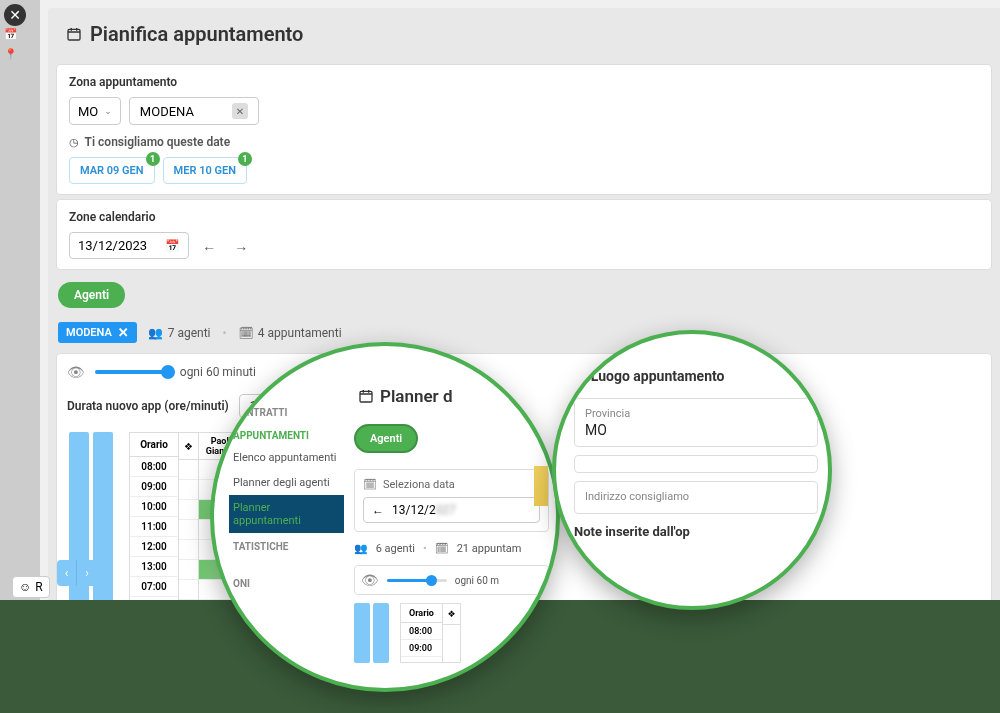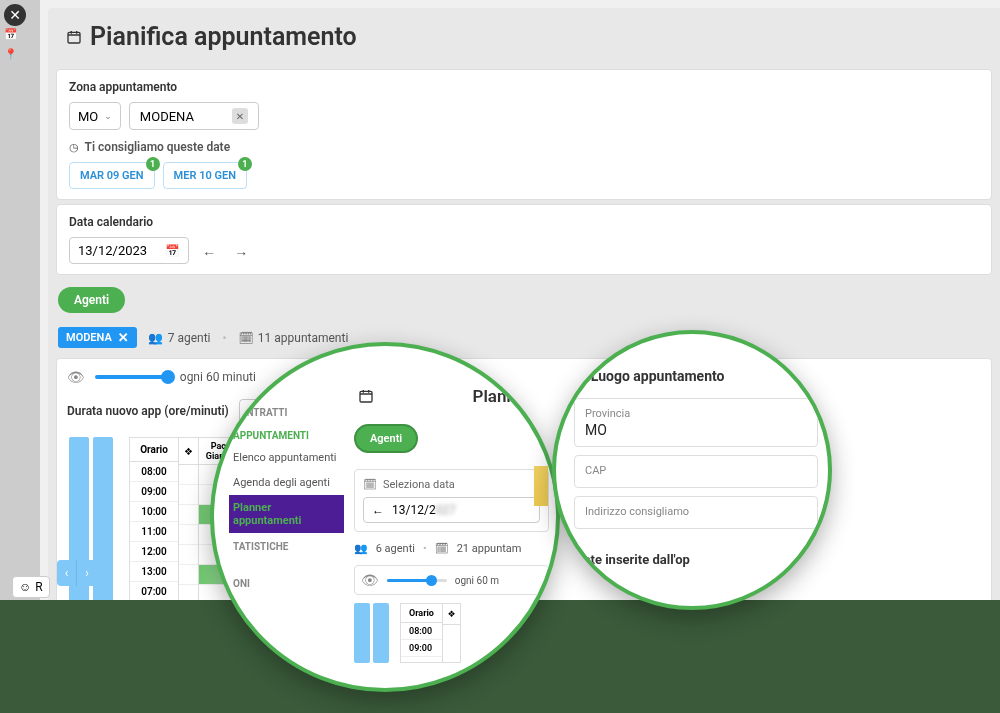--- a/index.html
+++ b/index.html
@@ -5,21 +5,21 @@
 * { box-sizing: border-box; margin: 0; padding: 0; font-family: -apple-system, BlinkMacSystemFont, "Segoe UI", Roboto, sans-serif; }
 body { background: #f0f0f0; width: 1000px; height: 713px; overflow: hidden; position: relative; }
 
 .underlay { position: absolute; left: 0; top: 0; width: 40px; height: 600px; background: rgba(0,0,0,0.15); }
 .underlay .u-icon { margin: 8px 4px; width: 12px; height: 12px; color: #666; font-size: 11px; }
 
 .close-btn { position: absolute; left: 4px; top: 4px; width: 22px; height: 22px; background: #333; border-radius: 50%; color: #fff; display: flex; align-items: center; justify-content: center; font-size: 14px; cursor: pointer; z-index: 10; }
 
 .modal { position: absolute; left: 48px; top: 8px; right: 0; background: #e8e8e8; border-radius: 4px 0 0 0; }
 
-.modal-header { display: flex; align-items: center; padding: 14px 18px; font-size: 25px; font-weight: 600; color: #333; }
+.modal-header { display: flex; align-items: center; padding: 14px 18px; font-size: 20px; font-weight: 600; color: #333; }
 .modal-header svg { margin-right: 8px; }
 
 .card { background: #fff; border: 1px solid #ddd; border-radius: 4px; margin: 4px 8px; padding: 10px 12px; }
 .card-label { font-size: 12px; font-weight: 600; color: #333; margin-bottom: 8px; }
 
 .zone-row { display: flex; gap: 8px; }
 .select-box { border: 1px solid #ccc; border-radius: 4px; padding: 5px 8px; font-size: 13px; display: flex; align-items: center; gap: 6px; background: #fff; }
 .select-box .chev { font-size: 9px; color: #888; }
 .input-box { border: 1px solid #ccc; border-radius: 4px; padding: 5px 10px; font-size: 13px; display: flex; align-items: center; gap: 8px; background: #fff; min-width: 130px; justify-content: space-between; }
 .clear-btn { width: 16px; height: 16px; background: #ddd; border-radius: 3px; color: #666; display: flex; align-items: center; justify-content: center; font-size: 10px; cursor: pointer; }
@@ -81,24 +81,24 @@
 
 
 .circle { position: absolute; border: 4px solid #4caf50; border-radius: 50%; background: #fff; overflow: hidden; box-shadow: 0 8px 24px rgba(0,0,0,0.3); }
 .circle1 { left: 210px; top: 342px; width: 350px; height: 350px; }
 .circle2 { left: 552px; top: 330px; width: 280px; height: 280px; }
 
 .circle1-content { position: absolute; left: 15px; top: 30px; width: 320px; }
 .menu-col { width: 115px; float: left; font-size: 11px; }
 .menu-sec { font-weight: 700; color: #888; font-size: 10px; padding: 8px 4px 4px 4px; }
 .menu-item { padding: 6px 4px; color: #555; cursor: pointer; }
-.menu-item.active { background: #4c1d95; color: #4caf50; font-weight: 700; }
+.menu-item.active { background: #0c4a6e; color: #4caf50; font-weight: 400; }
 
 .planner-right { margin-left: 125px; width: 195px; }
-.pr-header { display: flex; align-items: center; padding: 10px 4px; font-size: 17px; font-weight: 600; color: #333; gap: 6px; justify-content: space-between; }
+.pr-header { display: flex; align-items: center; padding: 10px 4px; font-size: 17px; font-weight: 600; color: #333; gap: 6px; }
 .pr-agents-btn { background: #4caf50; color: #fff; border: 2px solid #3d9140; border-radius: 16px; padding: 6px 14px; font-size: 11px; font-weight: 600; margin: 8px 0; cursor: pointer; display: inline-block; }
 .pr-card { border: 1px solid #ddd; border-radius: 4px; padding: 8px; margin-top: 8px; }
 .pr-card-label { font-size: 11px; color: #666; display: flex; align-items: center; gap: 6px; margin-bottom: 6px; }
 .pr-date-box { border: 1px solid #ccc; border-radius: 4px; padding: 5px 8px; font-size: 12px; display: flex; align-items: center; gap: 8px; }
 .blur { color: transparent; text-shadow: 0 0 4px #999; }
 .pr-stats { display: flex; align-items: center; gap: 8px; font-size: 11px; color: #555; margin-top: 10px; }
 .pr-slider-row { display: flex; align-items: center; gap: 8px; font-size: 10px; color: #555; margin-top: 10px; border: 1px solid #ddd; border-radius: 4px; padding: 6px; }
 .pr-slider { width: 60px; height: 3px; background: #ddd; border-radius: 2px; position: relative; }
 .pr-slider .track { position: absolute; left: 0; top: 0; width: 70%; height: 100%; background: #2196f3; border-radius: 2px; }
 .pr-slider .knob { position: absolute; left: 65%; top: -4px; width: 11px; height: 11px; background: #2196f3; border-radius: 50%; }
@@ -109,21 +109,21 @@
 .pr-time .cell { font-size: 9px; font-weight: 600; padding: 3px 8px; border-bottom: 1px solid #eee; }
 .pr-col2 { width: 18px; border: 1px solid #ddd; border-left: none; }
 .pr-col2 .th { height: 21px; border-bottom: 1px solid #ddd; display: flex; align-items: center; justify-content: center; font-size: 9px; }
 
 .circle2-content { position: absolute; left: 18px; top: 28px; width: 244px; }
 .c2-header { display: flex; align-items: center; gap: 6px; font-size: 14px; font-weight: 700; color: #333; padding: 6px 0; }
 .c2-card { border: 1px solid #ddd; border-radius: 4px; padding: 8px 10px; margin-top: 8px; background: #fff; }
 .c2-label { font-size: 11px; color: #888; margin-bottom: 2px; }
 .c2-value { font-size: 14px; color: #222; }
 .c2-blur { display: inline-block; width: 140px; height: 12px; background: #ddd; filter: blur(2px); border-radius: 2px; vertical-align: middle; }
-.c2-notes { font-size: 13px; font-weight: 700; color: #333; margin-top: 23px; }
+.c2-notes { font-size: 13px; font-weight: 700; color: #333; margin-top: 10px; }
 .c2-header .list-icon { font-size: 12px; }
 
 .yellow-strip { position: absolute; right: 0; top: 0; width: 14px; background: linear-gradient(#f0d060,#e8c850); }
 
 svg.icon { width: 16px; height: 16px; display: inline-block; vertical-align: middle; }
 </style>
 </head>
 <body>
 
 <div class="underlay">
@@ -168,21 +168,21 @@
       </div>
       <div class="chip">
         <span>MER 10 GEN</span>
         <span class="badge">1</span>
       </div>
     </div>
   </div>
 
   
   <div class="card">
-    <div class="card-label">Data calendario</div>
+    <div class="card-label">Zone calendario</div>
     <div class="date-row">
       <div class="date-input">
         <span>13/12/2023</span>
         <span class="cal">📅</span>
       </div>
       <div class="nav-btn">←</div>
       <div class="nav-btn">→</div>
     </div>
   </div>
 
@@ -193,21 +193,21 @@
       <span>MODENA</span>
       <span class="x">✕</span>
     </div>
     <div class="stat">
       <span>👥</span>
       <span>7 agenti</span>
     </div>
     <span class="dot">•</span>
     <div class="stat">
       <span>🗓</span>
-      <span>11 appuntamenti</span>
+      <span>4 appuntamenti</span>
     </div>
   </div>
 
   <div class="planner-body">
     <div class="slider-row">
       <span class="eye">👁</span>
       <div class="slider">
           <div class="knob"></div>
         </div>
       <span>ogni 60 minuti</span>
@@ -275,21 +275,21 @@
 
 <div class="footer-green"></div>
 
 <div class="circle circle1">
   <div class="circle1-content">
     <div class="menu-col">
       <div class="menu-sec">BOUND</div>
       <div class="menu-sec">CONTRATTI</div>
       <div class="menu-sec" style="color:#4caf50">APPUNTAMENTI</div>
       <div class="menu-item">Elenco appuntamenti</div>
-      <div class="menu-item">Agenda degli agenti</div>
+      <div class="menu-item">Planner degli agenti</div>
       <div class="menu-item active">Planner appuntamenti</div>
       <div class="menu-sec">TATISTICHE</div>
       <div style="height:14px"></div>
       <div class="menu-sec">ONI</div>
     </div>
     <div class="planner-right">
       <div class="pr-header">
         <svg class="icon" viewBox="0 0 24 24" fill="none" stroke="#333" stroke-width="2">
             <rect x="3" y="5" width="18" height="16" rx="2"></rect>
             <path d="M3 9h18M8 3v4M16 3v4"></path>
@@ -344,20 +344,19 @@
   <div class="circle2-content">
     <div class="c2-header">
       <span class="list-icon">☰</span>
       <span>Luogo appuntamento</span>
     </div>
     <div class="c2-card">
       <div class="c2-label">Provincia</div>
       <div class="c2-value">MO</div>
     </div>
     <div class="c2-card">
-      <div class="c2-label">CAP</div>
     </div>
     <div class="c2-card">
       <div class="c2-label">Indirizzo consigliamo</div>
     </div>
     <div class="c2-notes">Note inserite dall'op</div>
   </div>
 </div>
 
 </body></html>

